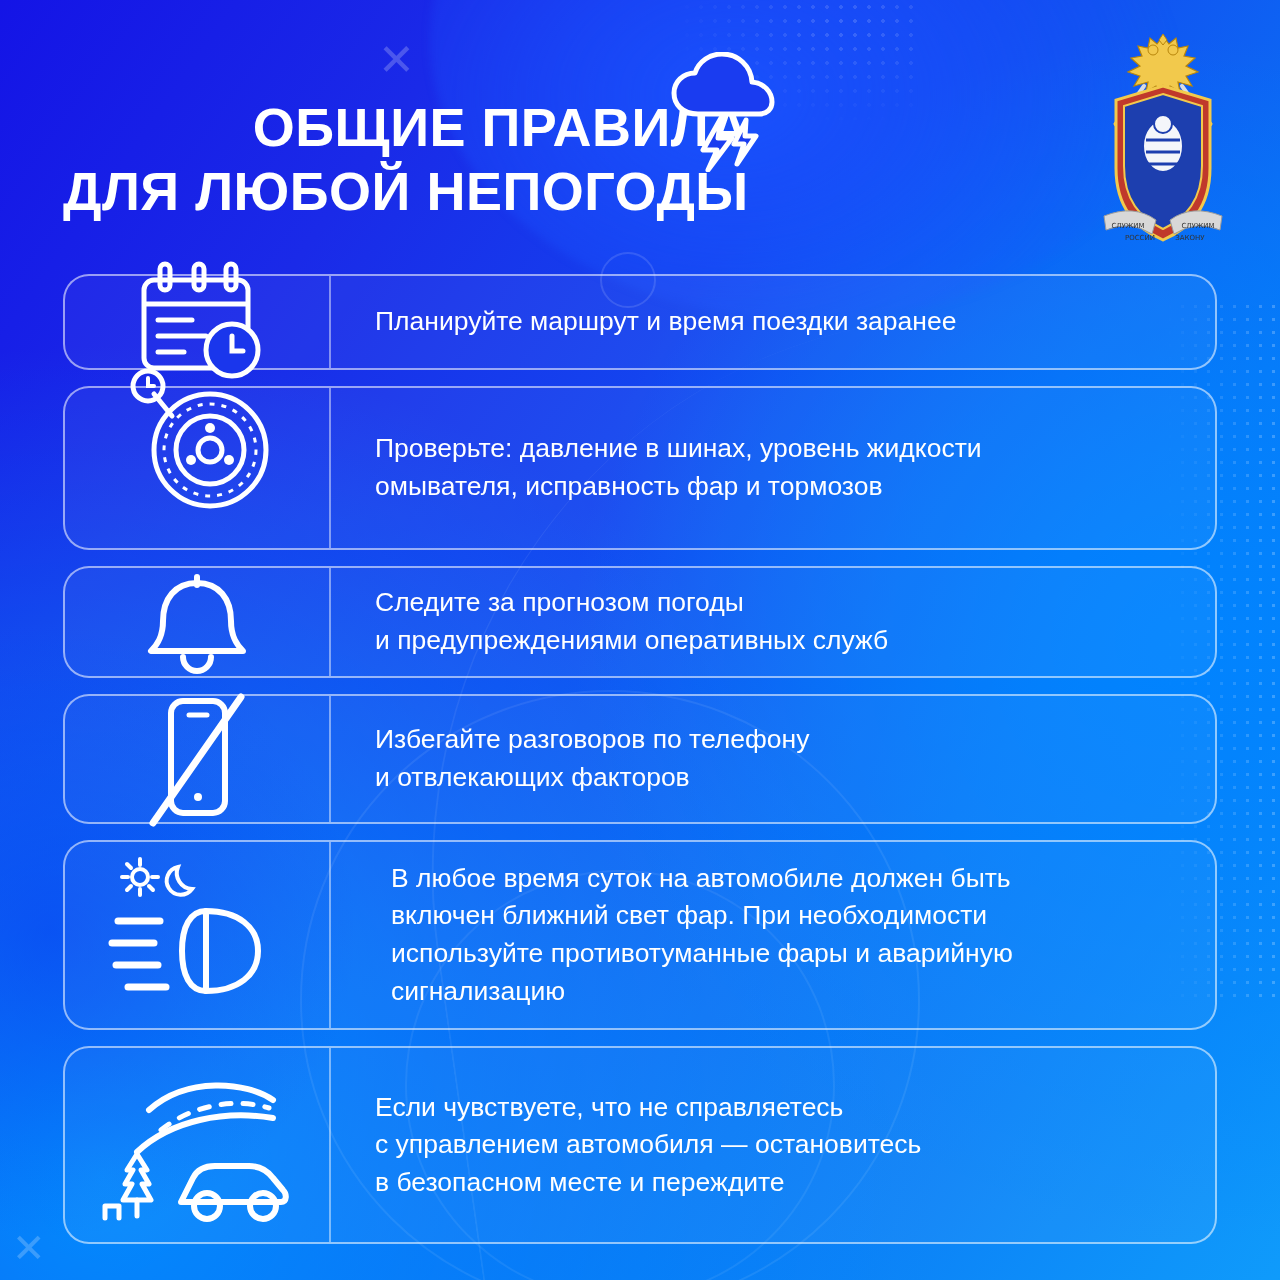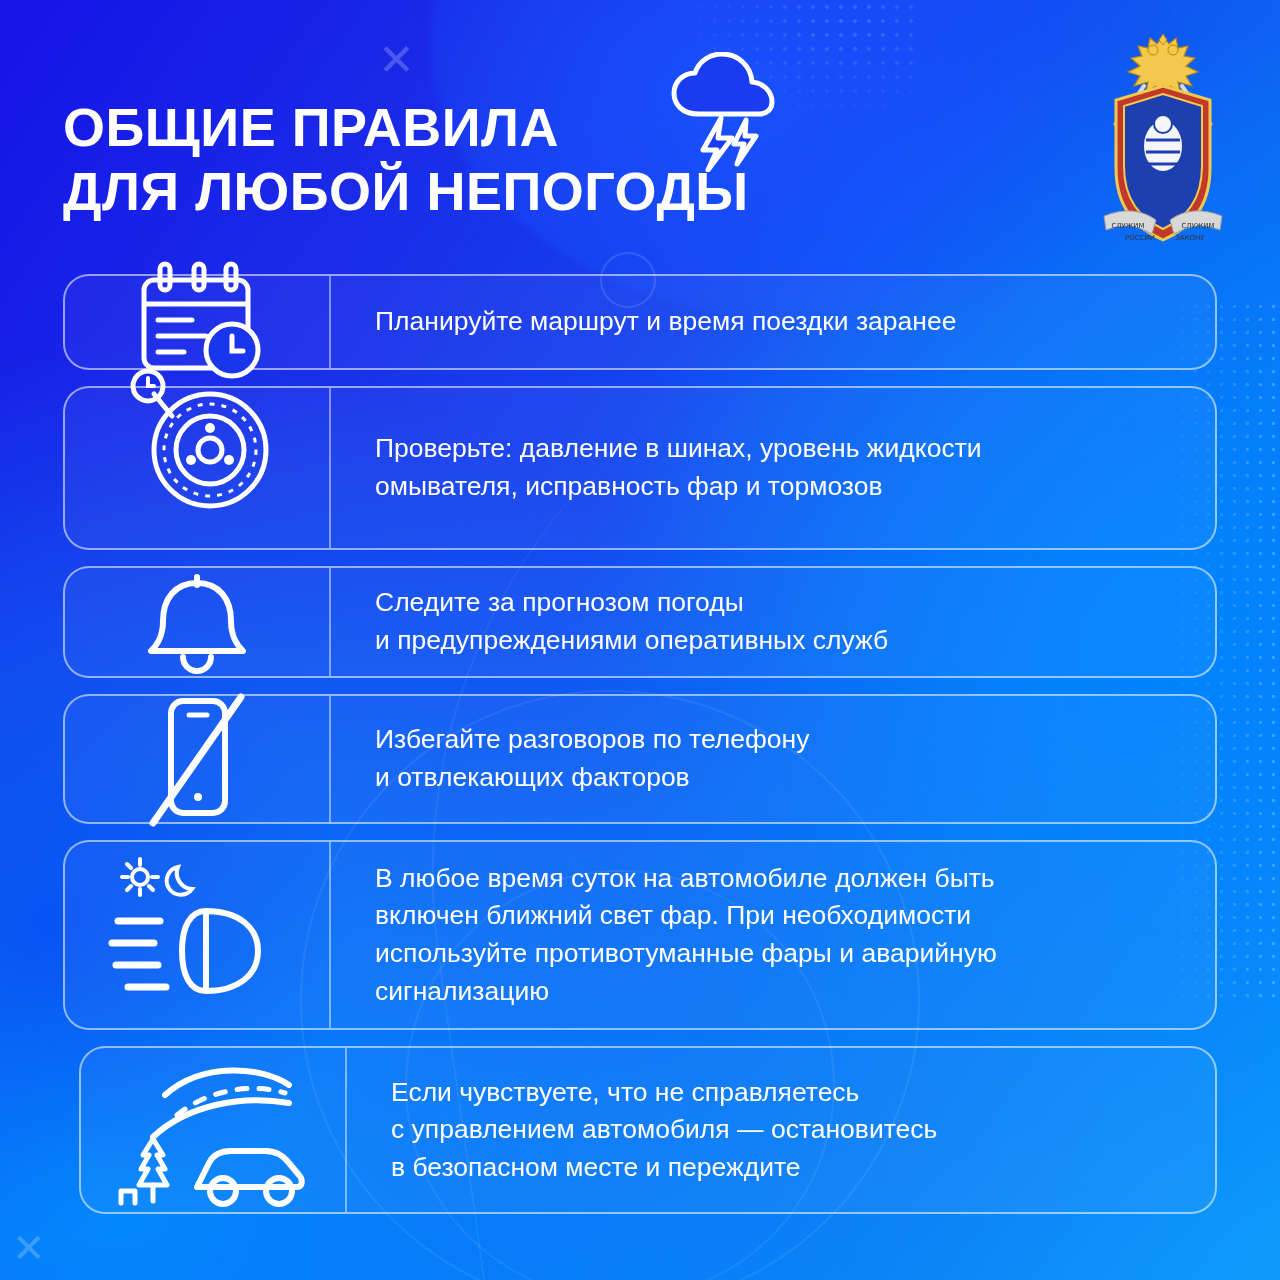--- a/index.html
+++ b/index.html
@@ -93,20 +93,21 @@
     left: 63px; top: 96px;
     color: #ffffff;
     font-size: 54px;
     font-weight: 700;
     line-height: 1.18;
     letter-spacing: 0.5px;
     text-transform: uppercase;
     font-family: "Liberation Sans", sans-serif;
     white-space: pre-line;
     z-index: 5;
+    text-align: right;
   }
 
   .storm-icon {
     position: absolute;
     left: 668px; top: 52px;
     width: 110px; height: 120px;
     z-index: 6;
   }
 
   .emblem {
@@ -165,22 +166,22 @@
     font-weight: 400;
     white-space: pre-line;
     font-family: "Liberation Sans", sans-serif;
   }
 
   
   .r1 { height: 96px; }
   .r2 { height: 164px; }
   .r3 { height: 112px; }
   .r4 { height: 130px; }
-  .r5 { height: 190px; }
-  .r6 { height: 168px; margin-left: 16px; }
+  .r5 { height: 190px; gap: 16px; }
+  .r6 { height: 198px; }
 </style>
 </head>
 <body>
 
 <div class="poster">
 
   <div class="bg-layer">
     <div class="blob-top"></div>
     <div class="blob-left"></div>
     <div class="swoosh"></div>

